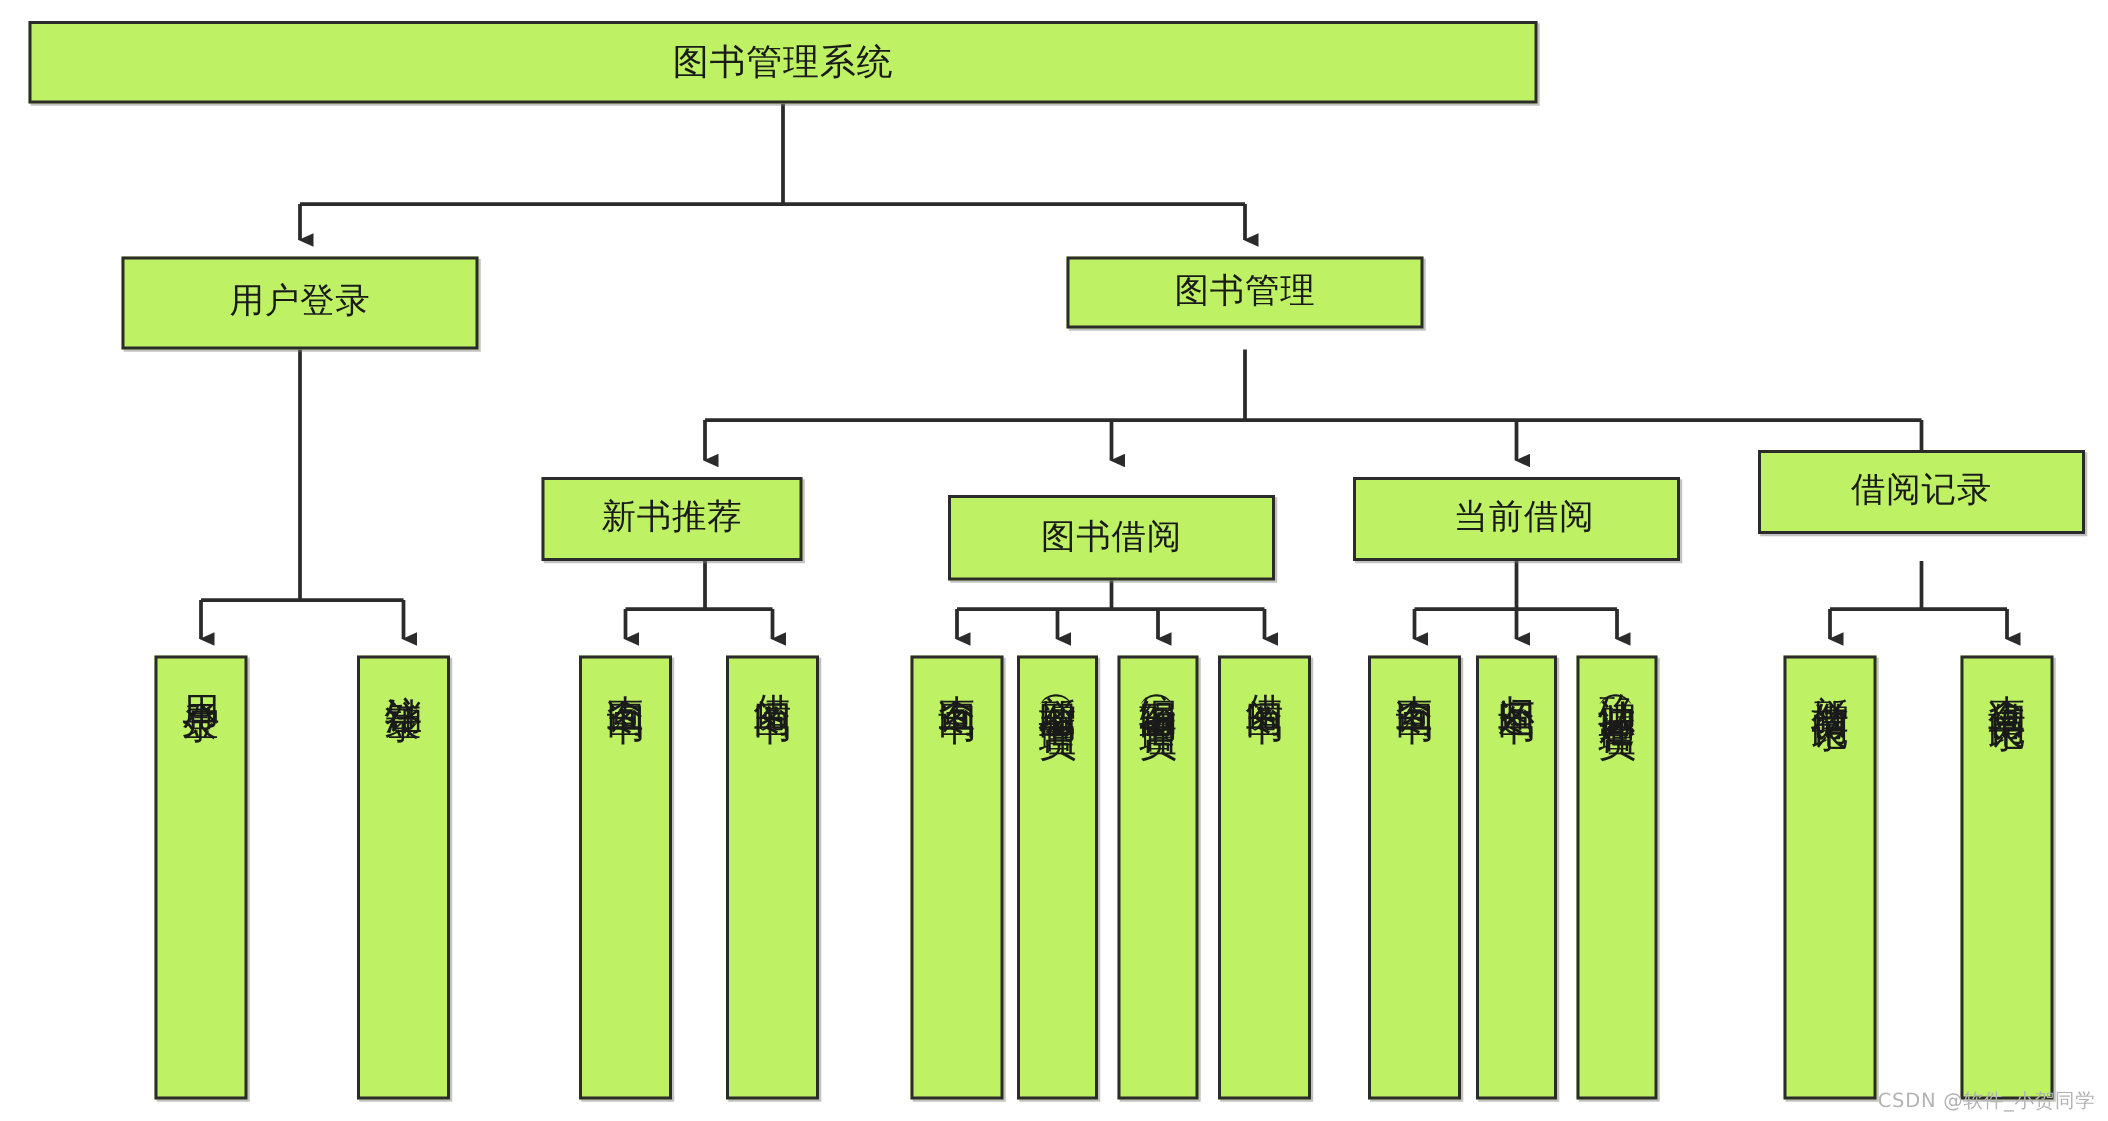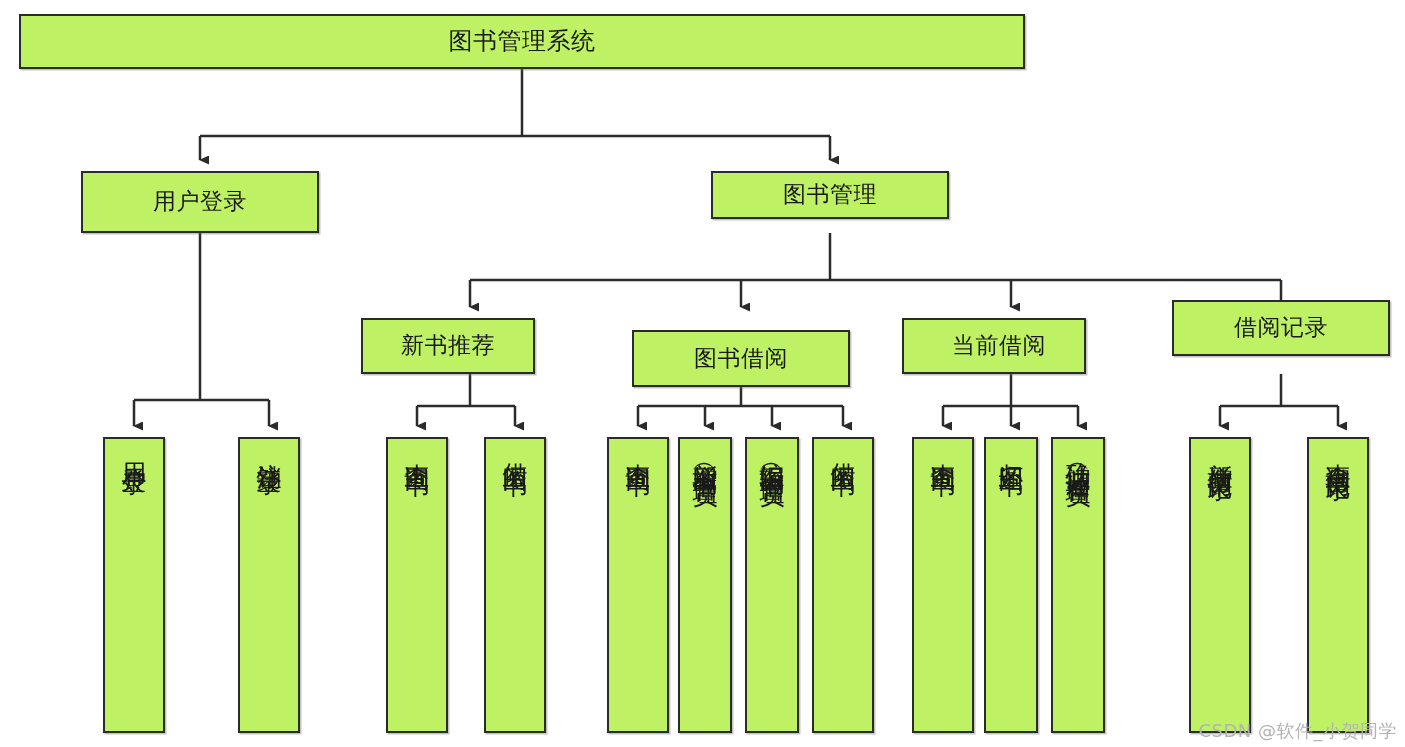--- a/index.html
+++ b/index.html
@@ -60,21 +60,21 @@
     writing-mode: vertical-rl;
     text-orientation: upright;
     font-size: 25px;
     letter-spacing: 3px;
     line-height: 1;
   }
   .watermark {
     position: absolute;
     right: 8px;
     bottom: 4px;
-    font-size: 18px;
+    font-size: 13px;
     color: #b3b3b3;
     letter-spacing: 0.5px;
     white-space: nowrap;
     font-family: "DejaVu Sans", "Liberation Sans", sans-serif;
   }
 </style>
 </head>
 <body>
 
 <div id="diagram-root">
@@ -130,21 +130,21 @@
       </div>
       <div class="node horiz" style="left: 711px; top: 171px; width: 238px; height: 48px;">
         <span class="node-label">图书管理</span>
       </div>
       <div class="node horiz" style="left: 361px; top: 318px; width: 174px; height: 56px;">
         <span class="node-label">新书推荐</span>
       </div>
       <div class="node horiz" style="left: 632px; top: 318px; width: 218px; height: 57px; margin-top: 12px;">
         <span class="node-label">图书借阅</span>
       </div>
-      <div class="node horiz" style="left: 902px; top: 318px; width: 184px; height: 56px; padding-left: 10px;">
+      <div class="node horiz" style="left: 902px; top: 318px; width: 218px; height: 56px; padding-left: 10px;">
         <span class="node-label">当前借阅</span>
       </div>
       <div class="node horiz" style="left: 1172px; top: 300px; width: 218px; height: 56px;">
         <span class="node-label">借阅记录</span>
       </div>
       <div class="node vert" style="left: 103px; top: 437px; width: 62px; height: 296px;">
         <span class="node-label">用户登录</span>
       </div>
       <div class="node vert" style="left: 238px; top: 437px; width: 62px; height: 296px;">
         <span class="node-label">注销登录</span>

